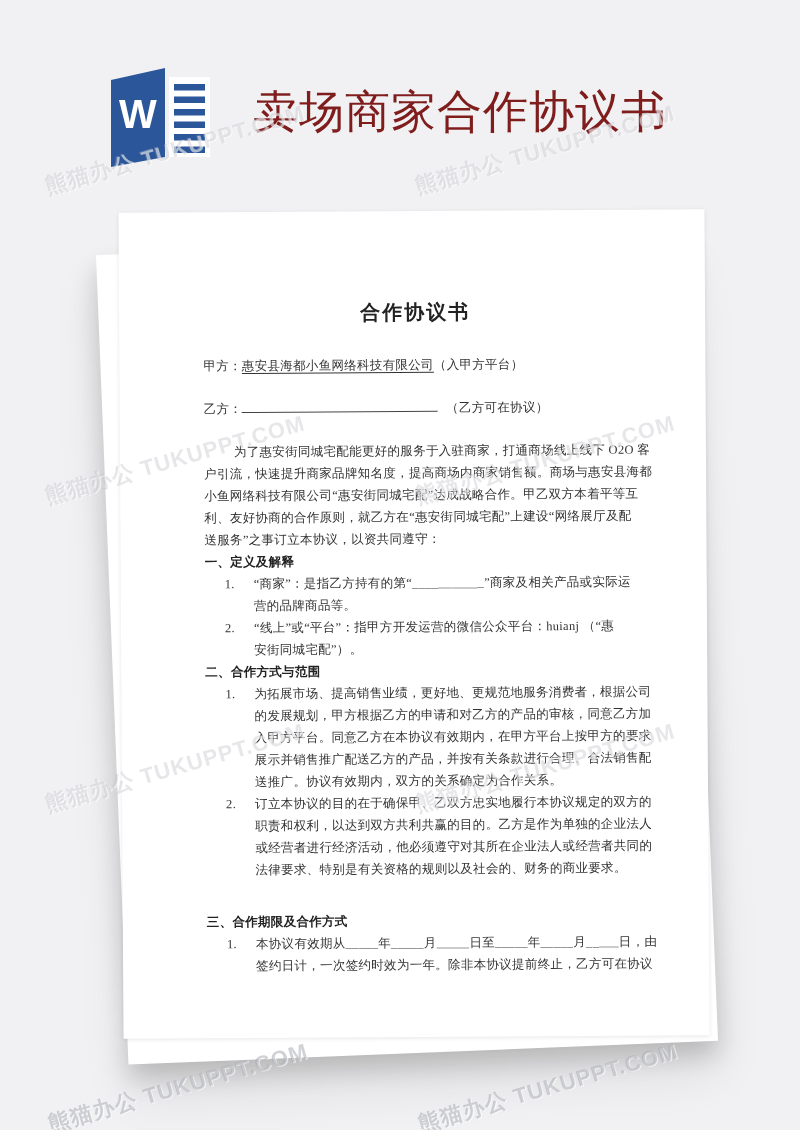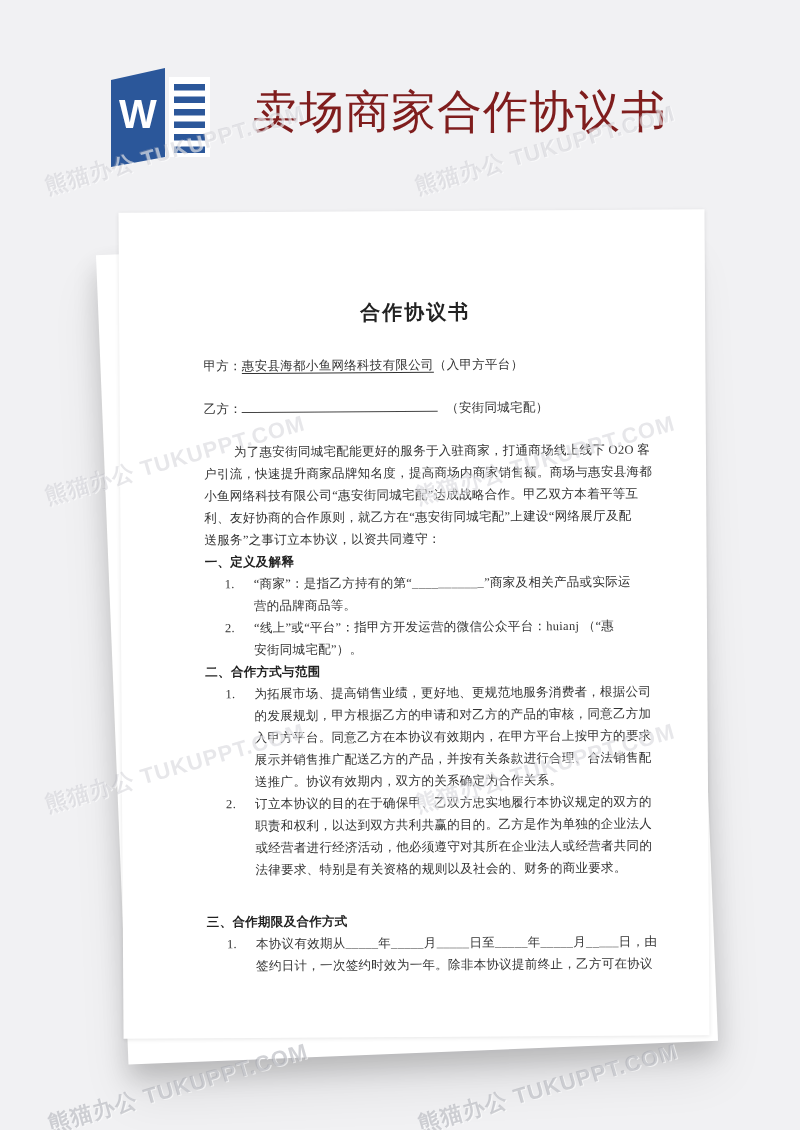--- a/index.html
+++ b/index.html
@@ -60,21 +60,21 @@
 <div class="sheet-back"></div>
 
 <div class="page">
   <div class="doc-title">合作协议书</div>
 
   <div class="party a">
     <span>甲方：</span><span class="name">惠安县海都小鱼网络科技有限公司</span><span>（入甲方平台）</span>
   </div>
 
   <div class="party b">
-    <span>乙方：</span><span class="blank-line"></span><span>（安街同城宅配）</span>
+    <span>乙方：</span><span class="blank-line"></span><span>（乙方可在协议）</span>
   </div>
 
   <div class="intro" id="intro">
       <div class="line">为了惠安街同城宅配能更好的服务于入驻商家，打通商场线上线下 O2O 客</div>
       <div class="line">户引流，快速提升商家品牌知名度，提高商场内商家销售额。商场与惠安县海都</div>
       <div class="line">小鱼网络科技有限公司“惠安街同城宅配”达成战略合作。甲乙双方本着平等互</div>
       <div class="line">利、友好协商的合作原则，就乙方在“惠安街同城宅配”上建设“网络展厅及配</div>
       <div class="line">送服务”之事订立本协议，以资共同遵守：</div>
     </div>
 

